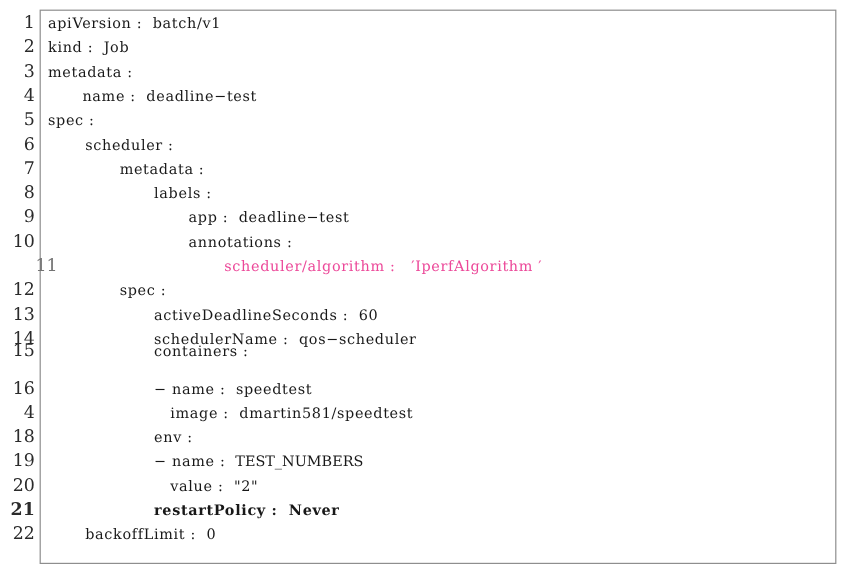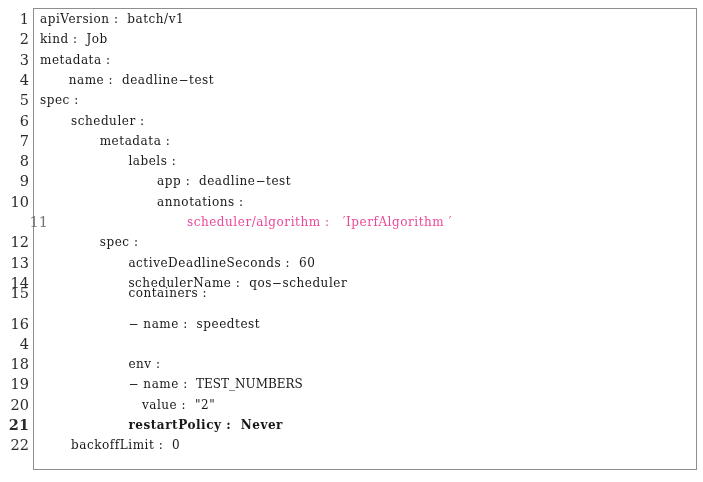--- a/index.html
+++ b/index.html
@@ -86,20 +86,20 @@
       <div class="code-line" style="top: 130.8px;"><span class="lineno" style="color: rgb(43, 43, 43);">7</span><span class="codetext" style="color: rgb(24, 24, 24); left: 99.696px;">metadata :</span></div>
       <div class="code-line" style="top: 151.1px;"><span class="lineno" style="color: rgb(43, 43, 43);">8</span><span class="codetext" style="color: rgb(24, 24, 24); left: 128.396px;">labels :</span></div>
       <div class="code-line" style="top: 171.4px;"><span class="lineno" style="color: rgb(43, 43, 43);">9</span><span class="codetext" style="color: rgb(24, 24, 24); left: 157.096px;">app :  deadline−test</span></div>
       <div class="code-line" style="top: 191.7px; padding-left: 16px;"><span class="lineno" style="color: rgb(43, 43, 43);">10</span><span class="codetext" style="color: rgb(24, 24, 24); left: 157.096px;">annotations :</span></div>
       <div class="code-line" style="top: 212px;"><span class="lineno" style="color: #737373; padding-left: 19px;">11</span><span class="codetext" style="color: #ec4899; left: 186.944px;">scheduler/algorithm :   ′IperfAlgorithm ′</span></div>
       <div class="code-line" style="top: 232.3px;"><span class="lineno" style="color: rgb(43, 43, 43);">12</span><span class="codetext" style="color: rgb(24, 24, 24); left: 99.696px;">spec :</span></div>
       <div class="code-line" style="top: 252.6px;"><span class="lineno" style="color: rgb(43, 43, 43);">13</span><span class="codetext" style="color: rgb(24, 24, 24); left: 128.396px;">activeDeadlineSeconds :  60</span></div>
       <div class="code-line" style="top: 272.9px;"><span class="lineno" style="color: rgb(43, 43, 43);">14</span><span class="codetext" style="color: rgb(24, 24, 24); left: 128.396px;">schedulerName :  qos−scheduler</span></div>
       <div class="code-line" style="top: 283px; padding-left: 44px;"><span class="lineno" style="color: rgb(43, 43, 43);">15</span><span class="codetext" style="color: rgb(24, 24, 24); left: 128.396px;">containers :</span></div>
       <div class="code-line" style="top: 313.5px;"><span class="lineno" style="color: rgb(43, 43, 43);">16</span><span class="codetext" style="color: rgb(24, 24, 24); left: 128.396px;">− name :  speedtest</span></div>
-      <div class="code-line" style="top: 333.8px;"><span class="lineno" style="color: rgb(43, 43, 43);">4</span></div>
+      <div class="code-line" style="top: 333.8px;"><span class="lineno" style="color: rgb(43, 43, 43);">4</span><span class="codetext" style="color: rgb(24, 24, 24); left: 141.885px;">image :  dmartin581/speedtest</span></div>
       <div class="code-line" style="top: 354.1px;"><span class="lineno" style="color: rgb(43, 43, 43);">18</span><span class="codetext" style="color: rgb(24, 24, 24); left: 128.396px;">env :</span></div>
       <div class="code-line" style="top: 374.4px;"><span class="lineno" style="color: rgb(43, 43, 43);">19</span><span class="codetext" style="color: rgb(24, 24, 24); left: 128.396px;"><span>− name : </span><span class="tok-tight"> TEST_NUMBERS</span></span></div>
       <div class="code-line" style="top: 394.7px;"><span class="lineno" style="color: rgb(43, 43, 43);">20</span><span class="codetext" style="color: rgb(24, 24, 24); left: 141.885px;">value :  "2"</span></div>
       <div class="code-line" style="top: 415px; font-weight: bold;"><span class="lineno" style="color: rgb(43, 43, 43);">21</span><span class="codetext" style="color: rgb(24, 24, 24); left: 128.396px;">restartPolicy :  Never</span></div>
       <div class="code-line" style="top: 435.3px;"><span class="lineno" style="color: rgb(43, 43, 43);">22</span><span class="codetext" style="color: rgb(24, 24, 24); left: 70.996px;">backoffLimit :  0</span></div>
     </div>
 </div>
 
 </body></html>

